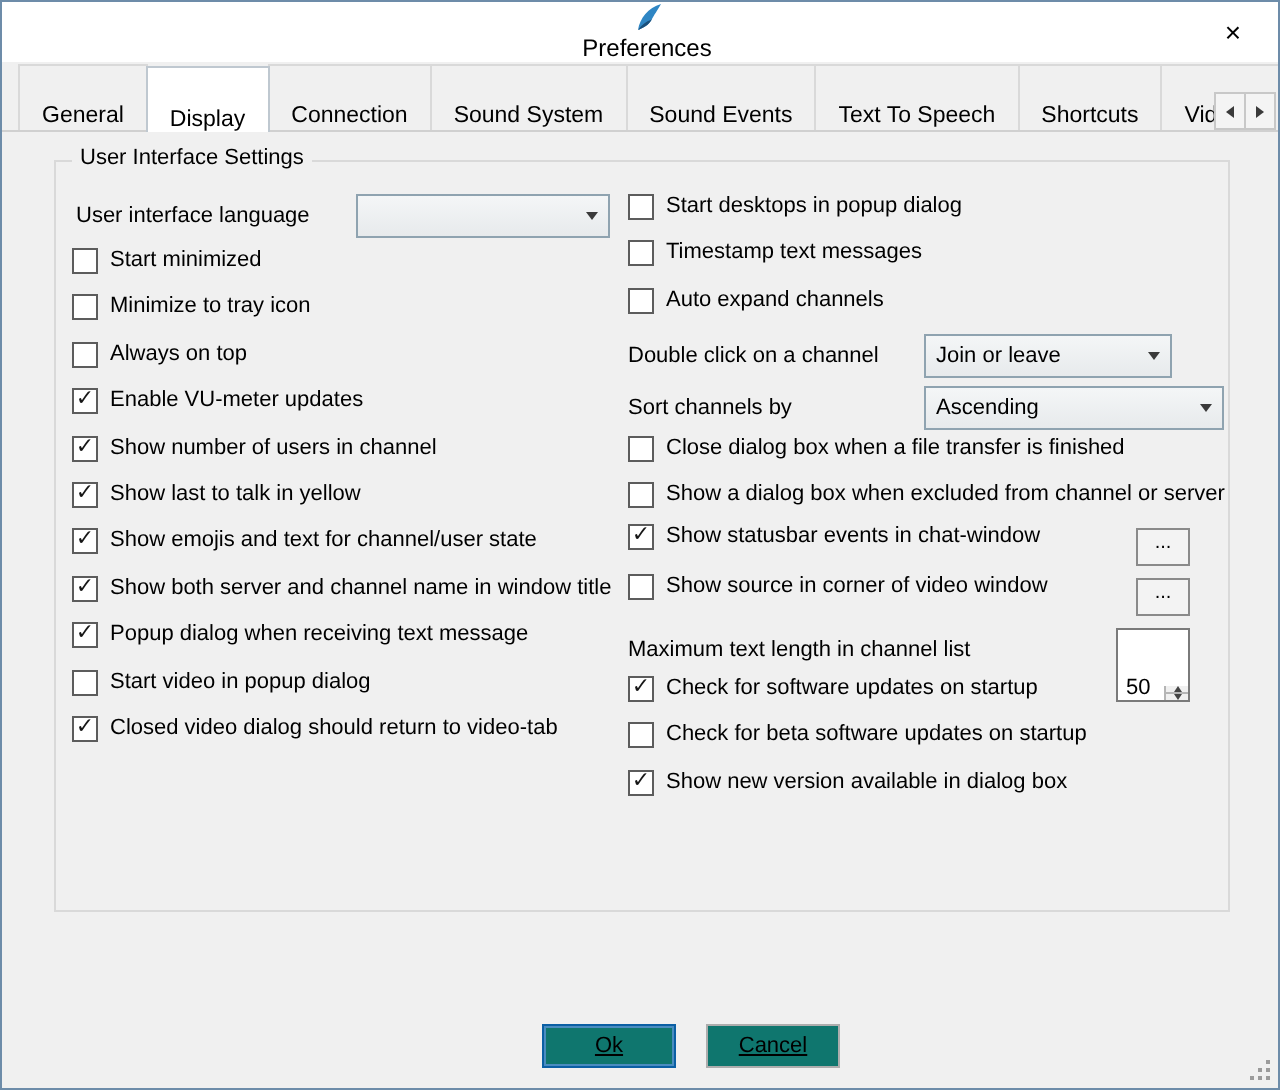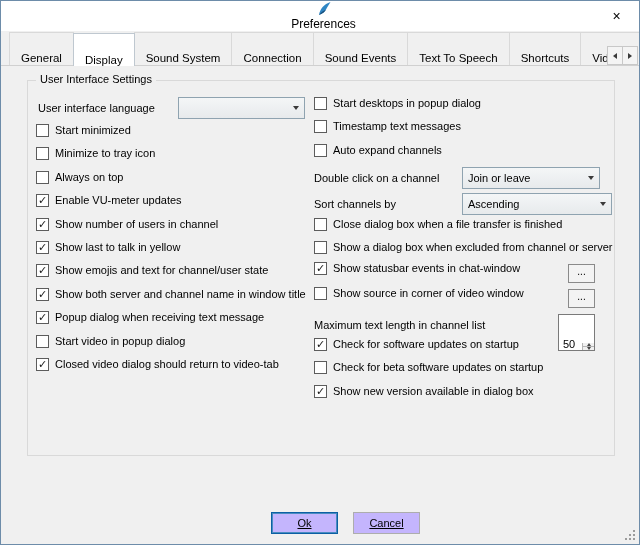--- a/index.html
+++ b/index.html
@@ -44,41 +44,41 @@
   #lang-label { left: 10px; top: 16px; }
   #dc-label { left: 286px; top: 86px; }
   #sort-label { left: 286px; top: 112px; }
 
   
   .combo { position: absolute; display: flex; align-items: center; background: linear-gradient(#f4f6f7, #e7eaec); border: 1px solid #8fa3b0; cursor: pointer; }
   .combo .val { flex: 1; padding-left: 5px; white-space: nowrap; overflow: hidden; }
   .combo .dd { width: 17px; height: 100%; display: flex; align-items: center; justify-content: center; flex: 0 0 17px; }
   .arr-down { width: 0; height: 0; border-left: 3.5px solid transparent; border-right: 3.5px solid transparent; border-top: 4.5px solid #3a3a3a; }
   #combo-language { left: 150px; top: 16px; width: 127px; height: 22px; }
-  #combo-doubleclick { left: 434px; top: 86px; width: 138px; height: 22px; }
+  #combo-doubleclick { left: 434px; top: 86px; width: 124px; height: 22px; }
   #combo-sort { left: 434px; top: 112px; width: 150px; height: 22px; }
 
   
   .hrow { position: absolute; left: 286px; width: 302px; height: 20px; display: flex; align-items: center; white-space: nowrap; }
   #row-statusbar { top: 183px; }
   #row-videosrc { top: 208px; }
   .more-btn { position: absolute; left: 254px; top: 0; width: 27px; height: 19px; border: 1px solid #8a8a8a; background: #f3f3f3; font-size: 10px; line-height: 1; display: flex; align-items: center; justify-content: center; cursor: pointer; font-family: inherit; padding: 0 0 4px 0; }
 
   
   #row-maxtext { top: 233px; height: 21px; }
   .spin { position: absolute; left: 244px; top: 0; width: 37px; height: 37px; border: 1px solid #7a7a7a; background: #fff; display: flex; align-items: flex-end; }
   .spin .sval { flex: 1; display: flex; align-items: center; padding-left: 4px; }
   .spin .sbtns { width: 12px; flex: 0 0 12px; display: flex; flex-direction: column; border-left: 1px solid #b5b5b5; }
   .sbtn { flex: 1; display: flex; align-items: center; justify-content: center; background: #f0f0f0; border: none; padding: 0; cursor: pointer; }
   .sbtn + .sbtn { border-top: 1px solid #b5b5b5; }
   .arr-up-s { width: 0; height: 0; border-left: 2.5px solid transparent; border-right: 2.5px solid transparent; border-bottom: 3.5px solid #444; }
   .arr-down-s { width: 0; height: 0; border-left: 2.5px solid transparent; border-right: 2.5px solid transparent; border-top: 3.5px solid #444; }
 
   
-  .btn { position: absolute; top: 511px; width: 67px; height: 22px; background: #c4b5fd; border: 1px solid #adadad; display: flex; align-items: center; justify-content: center; font-size: 11px; font-family: inherit; cursor: pointer; padding: 0; }
+  .btn { position: absolute; top: 511px; width: 67px; height: 22px; background: #0f766e; border: 1px solid #adadad; display: flex; align-items: center; justify-content: center; font-size: 11px; font-family: inherit; cursor: pointer; padding: 0; }
   .btn .blbl { text-decoration: underline; }
   #ok-btn { left: 270px; border: 1px solid #0b5fa4; box-shadow: inset 0 0 0 1px #4a8cc0; }
   #cancel-btn { left: 352px; }
 
   .grip { position: absolute; right: 3px; bottom: 3px; width: 13px; height: 13px; cursor: nwse-resize; }
 </style>
 </head>
 <body>
 
 <div class="window">
@@ -93,22 +93,22 @@
     <span class="win-title">Preferences</span>
     <button class="close-btn">
         <span>×</span>
       </button>
   </div>
 
   <div class="tabline"></div>
   <div class="tabbar">
     <div class="tab">General</div>
     <div class="tab active">Display</div>
+    <div class="tab">Connection</div>
     <div class="tab">Sound System</div>
-    <div class="tab">Connection</div>
     <div class="tab">Sound Events</div>
     <div class="tab">Text To Speech</div>
     <div class="tab">Shortcuts</div>
     <div class="tab cut">Video</div>
   </div>
   <div class="tab-scroll">
     <button class="tsb">
         <i class="arr-left"></i>
       </button>
     <button class="tsb">

